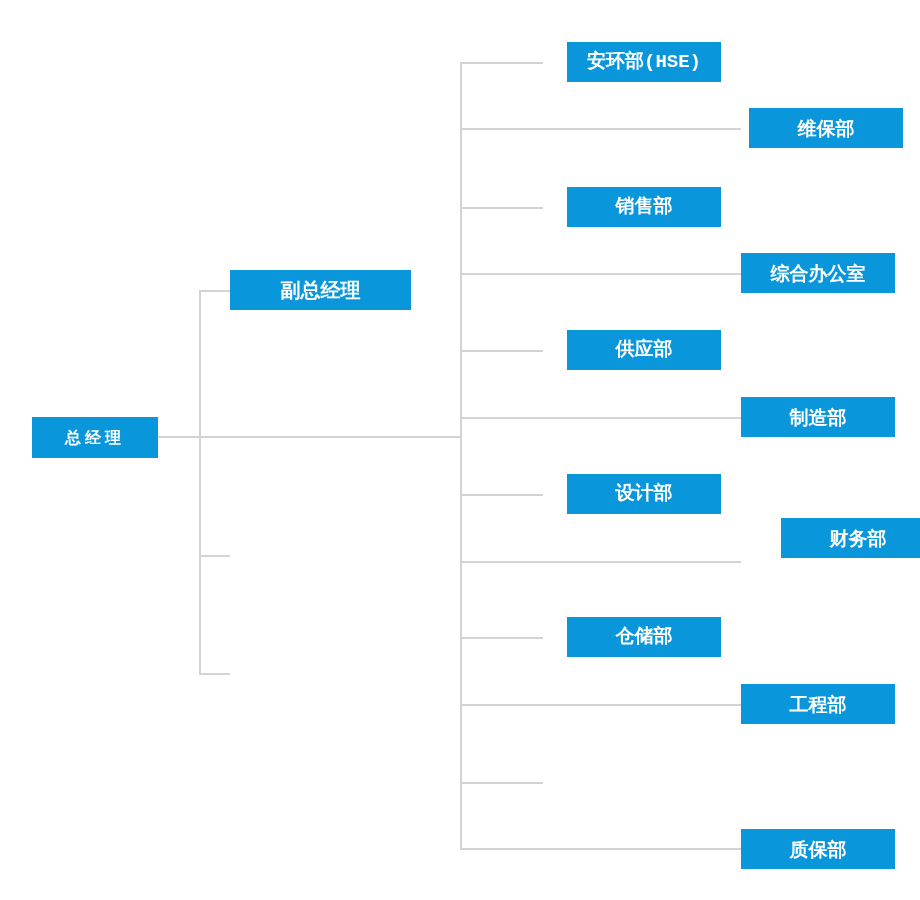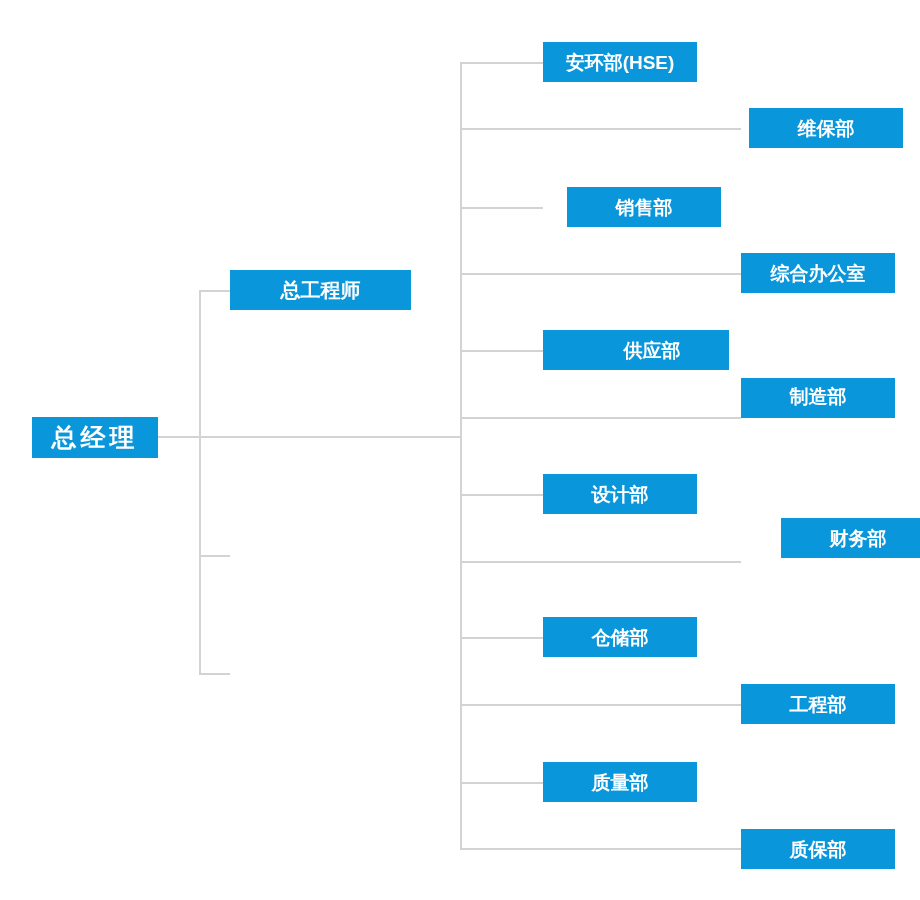--- a/index.html
+++ b/index.html
@@ -23,34 +23,34 @@
     background: var(--node-bg);
     color: var(--node-text);
     display: flex;
     align-items: center;
     justify-content: center;
     font-weight: bold;
     font-size: 19px;
     line-height: 1;
     white-space: nowrap;
   }
-  .root  { left: 32px;  top: 417px; width: 126px; height: 41px; font-size: 25px; letter-spacing: 4px; }
+  .root  { left: 32px;  top: 417px; width: 126px; height: 41px; font-size: 16px; letter-spacing: 4px; }
   .mgr   { left: 230px; width: 181px; height: 40px; font-size: 20px; }
   .m0 { top: 270px; }
   .m1 { top: 535px; }
   .m2 { top: 653px; }
   .dept  { width: 154px; height: 40px; font-size: 19px; }
-  .col-a { left: 543px; }
+  .col-a { left: 567px; font-family: Liberation Mono, monospace; }
   .col-b { left: 741px; }
   .d0  { top: 42px; }
   .d1  { top: 108px; margin-left: 8px; }
-  .d2  { top: 187px; margin-left: 24px; }
+  .d2  { top: 187px; }
   .d3  { top: 253px; }
-  .d4  { top: 330px; padding-left: 32px; }
-  .d5  { top: 378px; font-family: Liberation Mono, monospace; }
+  .d4  { top: 330px; }
+  .d5  { top: 397px; }
   .d6  { top: 474px; }
   .d7  { top: 518px; margin-left: 40px; }
   .d8  { top: 617px; }
   .d9  { top: 684px; }
   .d10 { top: 762px; }
   .d11 { top: 829px; text-align: center; }
   
   .hline { position: absolute; height: 1.5px; background: var(--line-color); }
   .vline { position: absolute; width: 1.5px;  background: var(--line-color); }
   .l-root       { left: 158px; top: 436px; width: 302px; }
@@ -91,28 +91,27 @@
   <div class="hline stub-d5"></div>
   <div class="hline stub-d6"></div>
   <div class="hline stub-d7"></div>
   <div class="hline stub-d8"></div>
   <div class="hline stub-d9"></div>
   <div class="hline stub-d10"></div>
   <div class="hline stub-d11"></div>
 
   <div class="node root">总经理</div>
 
-  <div class="node mgr m0">总工程师</div>
+  <div class="node mgr m0">副总经理</div>
 
   <div class="node dept col-a d0">安环部(HSE)</div>
   <div class="node dept col-b d1">维保部</div>
   <div class="node dept col-a d2">销售部</div>
   <div class="node dept col-b d3">综合办公室</div>
   <div class="node dept col-a d4">供应部</div>
   <div class="node dept col-b d5">制造部</div>
   <div class="node dept col-a d6">设计部</div>
   <div class="node dept col-b d7">财务部</div>
   <div class="node dept col-a d8">仓储部</div>
   <div class="node dept col-b d9">工程部</div>
-  <div class="node dept col-a d10">质量部</div>
   <div class="node dept col-b d11">质保部</div>
 
 </div>
 
 </body></html>

